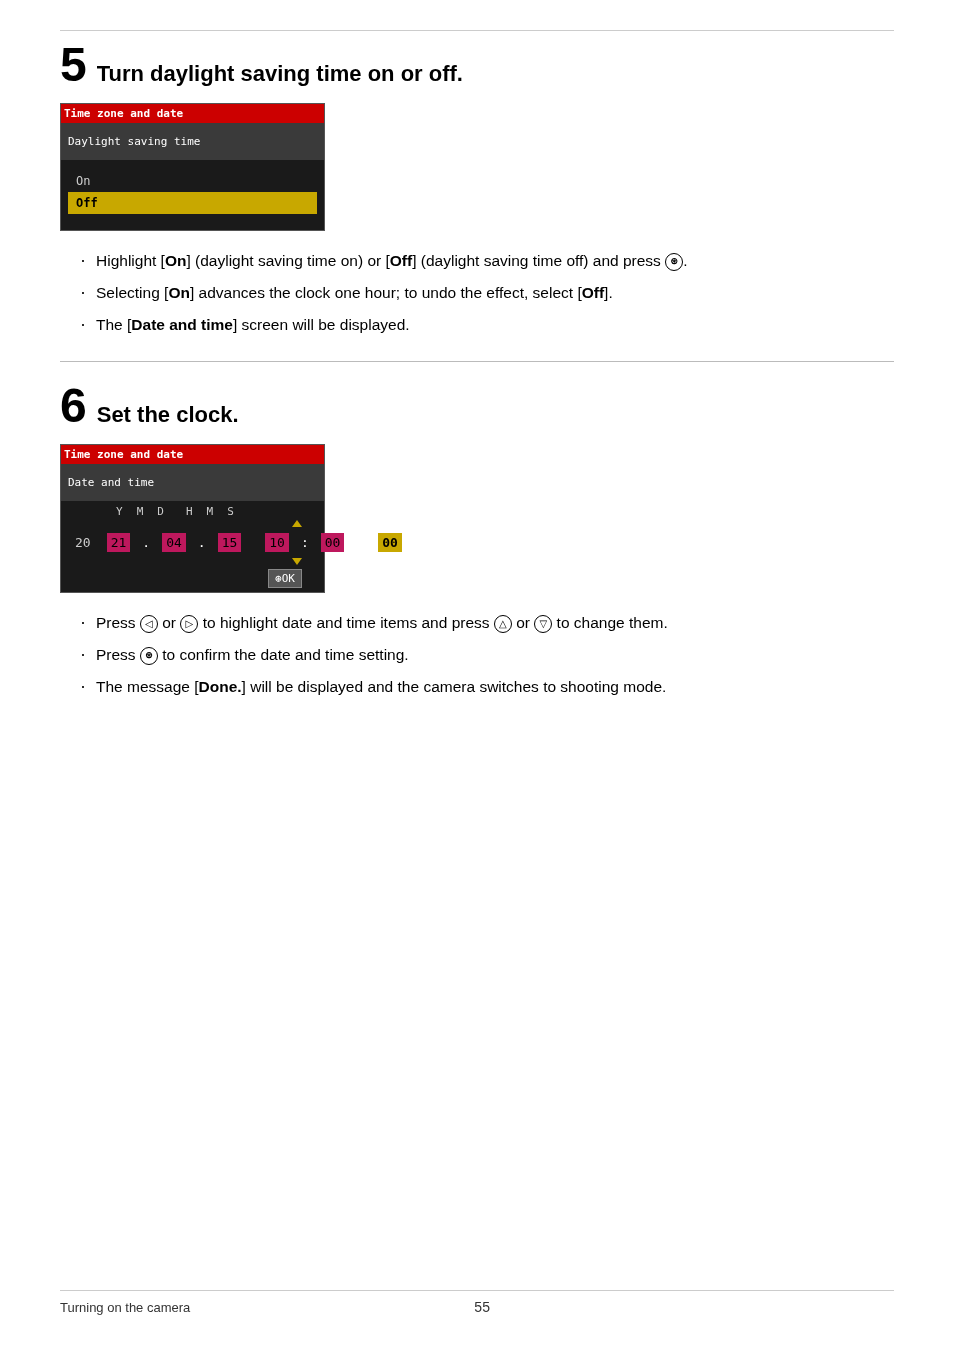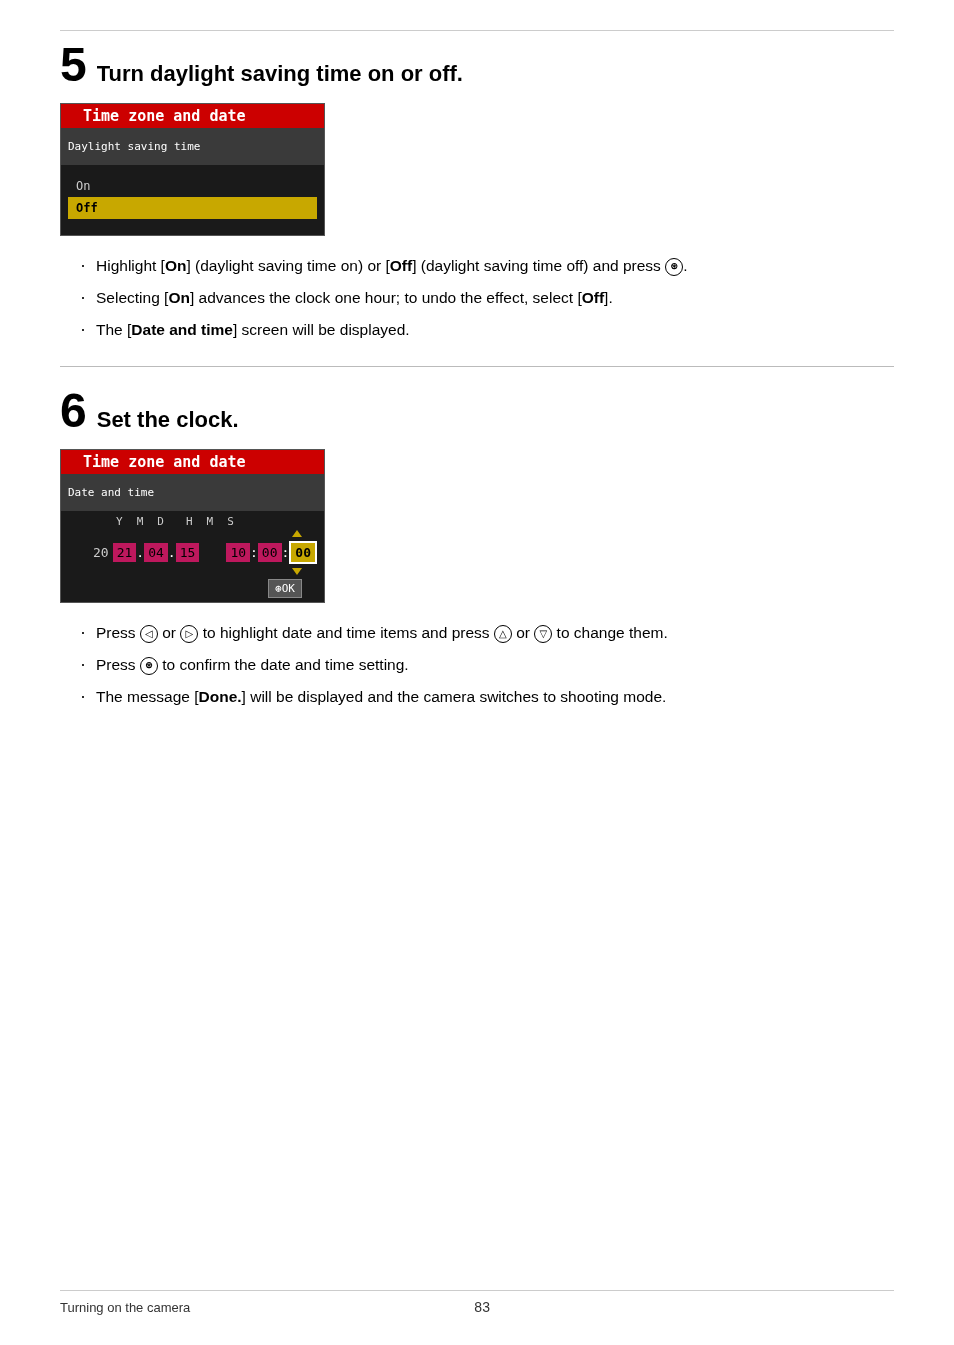--- a/index.html
+++ b/index.html
@@ -48,22 +48,22 @@
       width: 265px;
       margin-bottom: 18px;
       padding: 0;
       font-family: monospace;
       font-size: 12px;
     }
 
     .cam-header {
       background: #c00;
       color: #fff;
-      padding: 3px 22px;
-      font-size: 15px;
+      padding: 3px 3px;
+      font-size: 11px;
       font-weight: bold;
     }
 
     .cam-subheader {
       background: #3a3a3a;
       color: #fff;
       padding: 12px 7px;
       font-size: 11px;
     }
 
@@ -128,22 +128,22 @@
       display: flex;
       color: #ccc;
       font-size: 11px;
       padding: 4px 30px 2px 55px;
       gap: 14px;
     }
 
     .cam-date-row {
       display: flex;
       align-items: center;
-      padding: 2px 7px 2px 28px;
-      gap: 0;
+      padding: 2px 7px 2px 10px;
+      gap: 12px;
       color: #fff;
       font-size: 13px;
     }
 
     .cam-date-cell {
       padding: 2px 4px;
       color: #ccc;
     }
 
     .cam-date-cell.highlighted {
@@ -318,15 +318,15 @@
 
   <ul class="bullet-list">
     <li>Press <span class="icon-circle">◁</span> or <span class="icon-circle">▷</span> to highlight date and time items and press <span class="icon-circle">△</span> or <span class="icon-circle">▽</span> to change them.</li>
     <li>Press <span class="icon-ok">⊛</span> to confirm the date and time setting.</li>
     <li>The message [<span class="bold">Done.</span>] will be displayed and the camera switches to shooting mode.</li>
   </ul>
 </div>
 
 <div class="page-footer">
   <span class="footer-text">Turning on the camera</span>
-  <span class="footer-page">83</span>
+  <span class="footer-page">55</span>
   <span style="min-width:120px;"></span>
 </div>
 
 </body></html>

